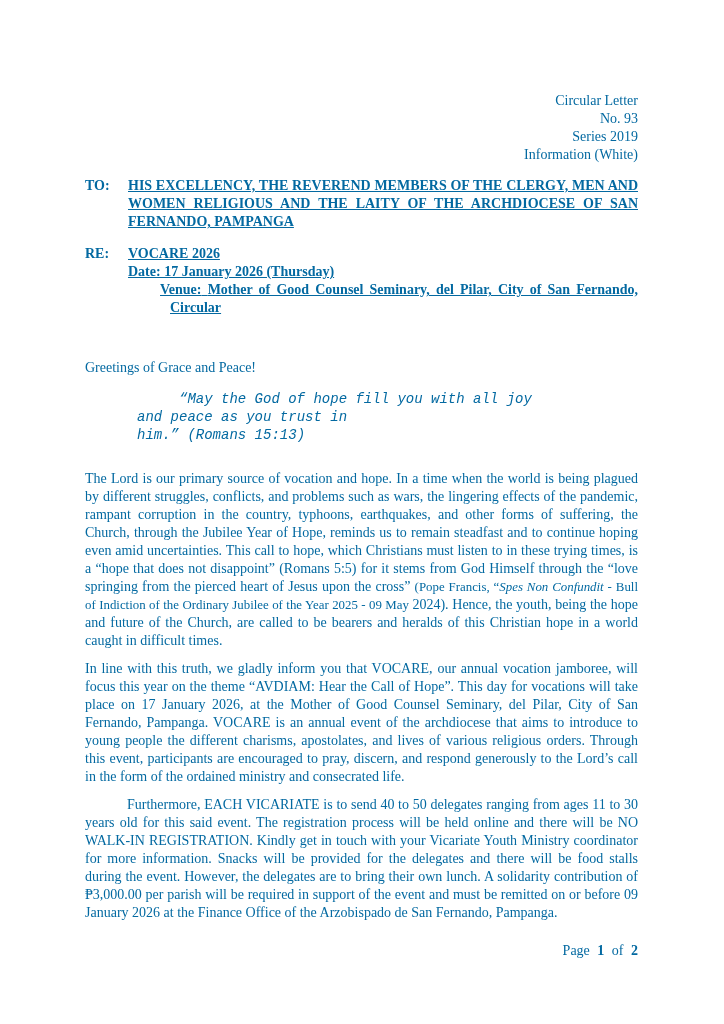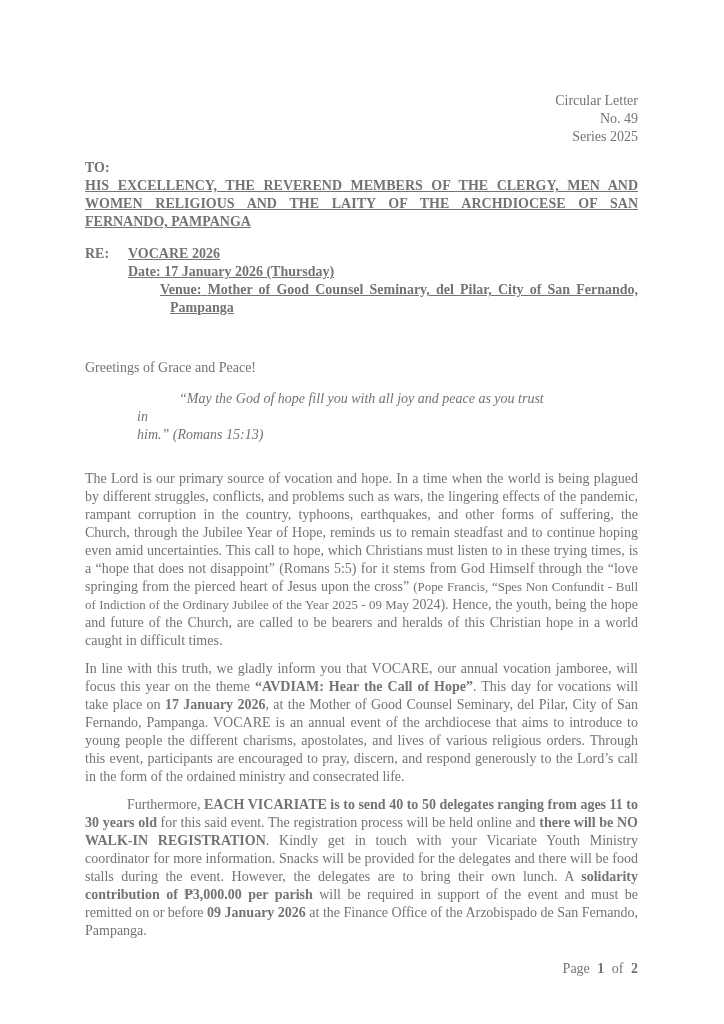--- a/index.html
+++ b/index.html
@@ -7,101 +7,103 @@
     padding: 0;
     background: #ffffff;
   }
   .page {
     position: relative;
     width: 724px;
     height: 1024px;
     box-sizing: border-box;
     margin: 0;
     background: #ffffff;
-    color: #737373;
+    color: #0369a1;
     font-family: "Liberation Serif", "DejaVu Serif", serif;
     font-size: 14px;
     line-height: 18px;
     padding: 92px 86px 0 85px;
     overflow: hidden;
   }
   
   .meta { text-align: right; }
   
   .hang {
     display: flex;
     font-weight: bold;
   }
   .hang-label { width: 43px; flex: none; }
   .hang-body  { flex: 1; text-decoration: underline; }
-  .to-block { margin-top: 13px; flex-direction: column; }
+  .to-block { margin-top: 13px; }
   .to-block .hang-body { text-align: justify; }
   .re-block { margin-top: 14px; }
   .just-force {
     text-align: justify;
     text-align-last: justify;
     margin-left: 32px;
   }
   .venue-l2 { padding-left: 42px; }
   .theme-label { margin-right: 5px; }
   .i { font-style: italic; }
   
   .greeting { margin-top: 42px; }
   .quote {
     margin: 13px 90px 0 52px;
     font-style: italic;
+    font-family: Liberation Mono, monospace;
   }
   .quote-l1 { text-indent: 42px; }
   
   .letter-body { margin-top: 26px; }
   .body-para {
     margin: 10px 0 0 0;
     text-align: justify;
   }
   .body-para:first-child { margin-top: 0; }
   .body-para.indent { text-indent: 42px; }
-  .r-bold { font-weight: bold; }
-  .r-italic { }
+  .r-bold { font-weight: normal; }
+  .r-italic { font-style: italic; }
   .r-small { font-size: 0.92em; }
   
   .page-footer {
     margin-top: 20px;
     text-align: right;
   }
   .page-footer .w { display: inline; margin-top: 18px; }
   .page-footer .w + .w { margin-left: 4px; }
   .fw-b { font-weight: bold; }
 </style>
 </head>
 <body>
 
 <div class="page">
 
   <div class="meta">
     <div>Circular Letter</div>
-    <div>No. 49</div>
-    <div>Series 2025</div>
+    <div>No. 93</div>
+    <div>Series 2019</div>
+    <div>Information (White)</div>
   </div>
 
   <div class="hang to-block">
     <div class="hang-label">TO:</div>
     <div class="hang-body">HIS EXCELLENCY, THE REVEREND MEMBERS OF THE CLERGY, MEN AND WOMEN RELIGIOUS AND THE LAITY OF THE ARCHDIOCESE OF SAN FERNANDO, PAMPANGA</div>
   </div>
 
   <div class="hang re-block">
     <div class="hang-label">RE:</div>
     <div class="hang-body">
       <div>VOCARE 2026</div>
       <div>Date: 17 January 2026 (Thursday)</div>
       <div>
         <div class="just-force">
           <span>Venue:</span>
           <span>Mother of Good Counsel Seminary, del Pilar, City of San Fernando,</span>
         </div>
-        <div class="venue-l2">Pampanga</div>
+        <div class="venue-l2">Circular</div>
       </div>
     </div>
   </div>
 
   <div class="greeting">Greetings of Grace and Peace!</div>
 
   <div class="quote">
     <div class="quote-l1">“May the God of hope fill you with all joy and peace as you trust in</div>
     <div class="quote-l2">him.” (Romans 15:13)</div>
   </div>

